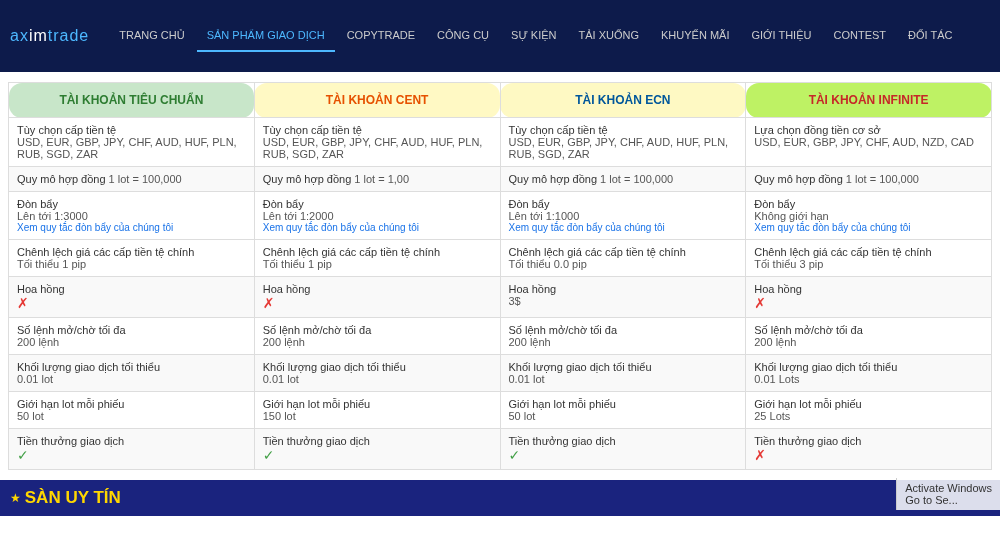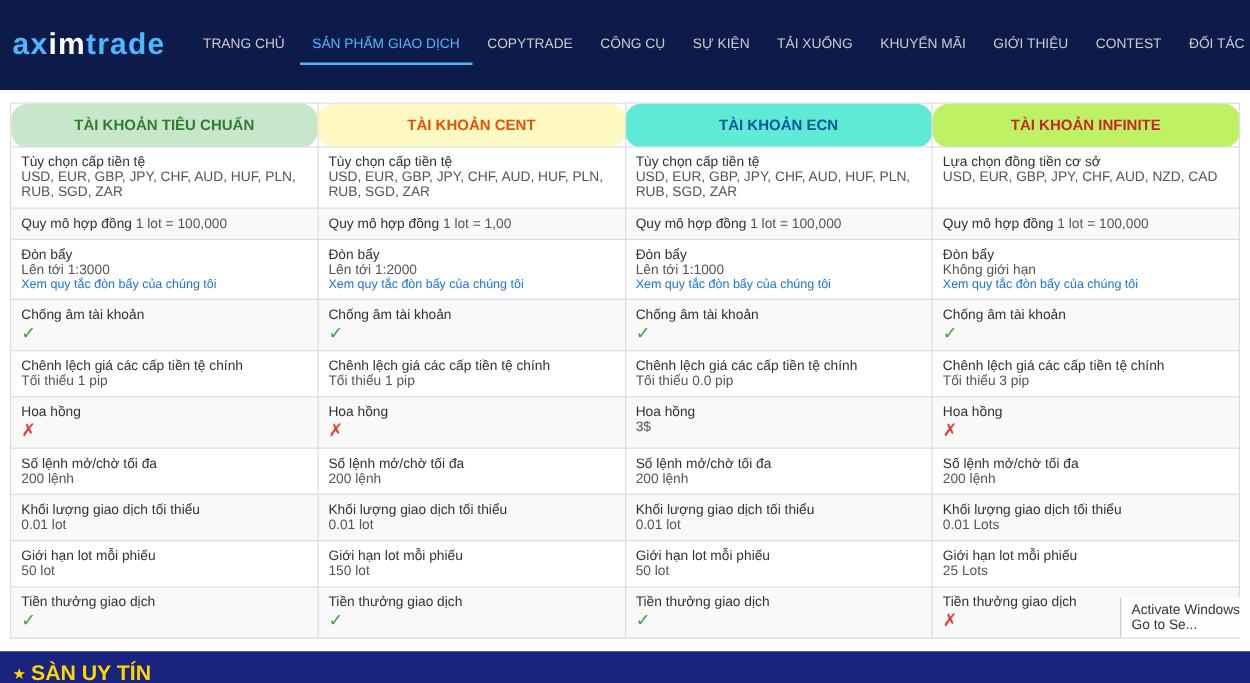--- a/index.html
+++ b/index.html
@@ -14,22 +14,22 @@
       height: 72px;
     }
     .logo {
       display: flex;
       align-items: center;
       margin-right: 20px;
       flex-shrink: 0;
     }
     .logo-text {
       color: #fff;
-      font-size: 24px;
-      font-weight: bold;
+      font-size: 16px;
+      font-weight: normal;
       letter-spacing: 1px;
     }
     .logo-ax { color: #4db8ff; }
     .logo-im { color: #fff; }
     .logo-trade { color: #4db8ff; }
     .nav-items {
       display: flex;
       flex: 1;
       gap: 2px;
     }
@@ -88,21 +88,21 @@
     .big-table th {
       text-align: center;
       font-weight: bold;
       font-size: 12px;
       padding: 10px;
       text-transform: uppercase;
       border-radius: 13px;
     }
     .th1 { background: #c8e6c9; color: #2e7d32; }
     .th2 { background: #fff9c4; color: #e65100; }
-    .th3 { background: #5eead4; color: #01579b; }
+    .th3 { background: #fef9c3; color: #01579b; }
     .th4 { background: #bef264; color: #c62828; }
     .lbl { font-weight: 400; color: #333; }
     .val { color: #555; }
     .sml { font-size: 10px; color: #1a73e8; }
     .ck { color: #43a047; font-size: 14px; }
     .cx { color: #e53935; font-size: 14px; }
     tr.even-row td { background: #f9f9f9; }
     tr.odd-row td { background: #fff; }
   </style>
 </head>
@@ -195,38 +195,20 @@
           <div class="val">Lên tới 1:1000</div>
           <div class="sml">Xem quy tắc đòn bẩy của chúng tôi</div>
         </td>
         <td>
           <div class="lbl">Đòn bẩy</div>
           <div class="val">Không giới hạn</div>
           <div class="sml">Xem quy tắc đòn bẩy của chúng tôi</div>
         </td>
       </tr>
 
-      <tr class="even-row">
-        <td>
-          <div class="lbl">Chống âm tài khoản</div>
-          <div class="ck">✓</div>
-        </td>
-        <td>
-          <div class="lbl">Chống âm tài khoản</div>
-          <div class="ck">✓</div>
-        </td>
-        <td>
-          <div class="lbl">Chống âm tài khoản</div>
-          <div class="ck">✓</div>
-        </td>
-        <td>
-          <div class="lbl">Chống âm tài khoản</div>
-          <div class="ck">✓</div>
-        </td>
-      </tr>
 
       <tr class="odd-row">
         <td>
           <div class="lbl">Chênh lệch giá các cấp tiền tệ chính</div>
           <div class="val">Tối thiểu 1 pip</div>
         </td>
         <td>
           <div class="lbl">Chênh lệch giá các cấp tiền tệ chính</div>
           <div class="val">Tối thiểu 1 pip</div>
         </td>

